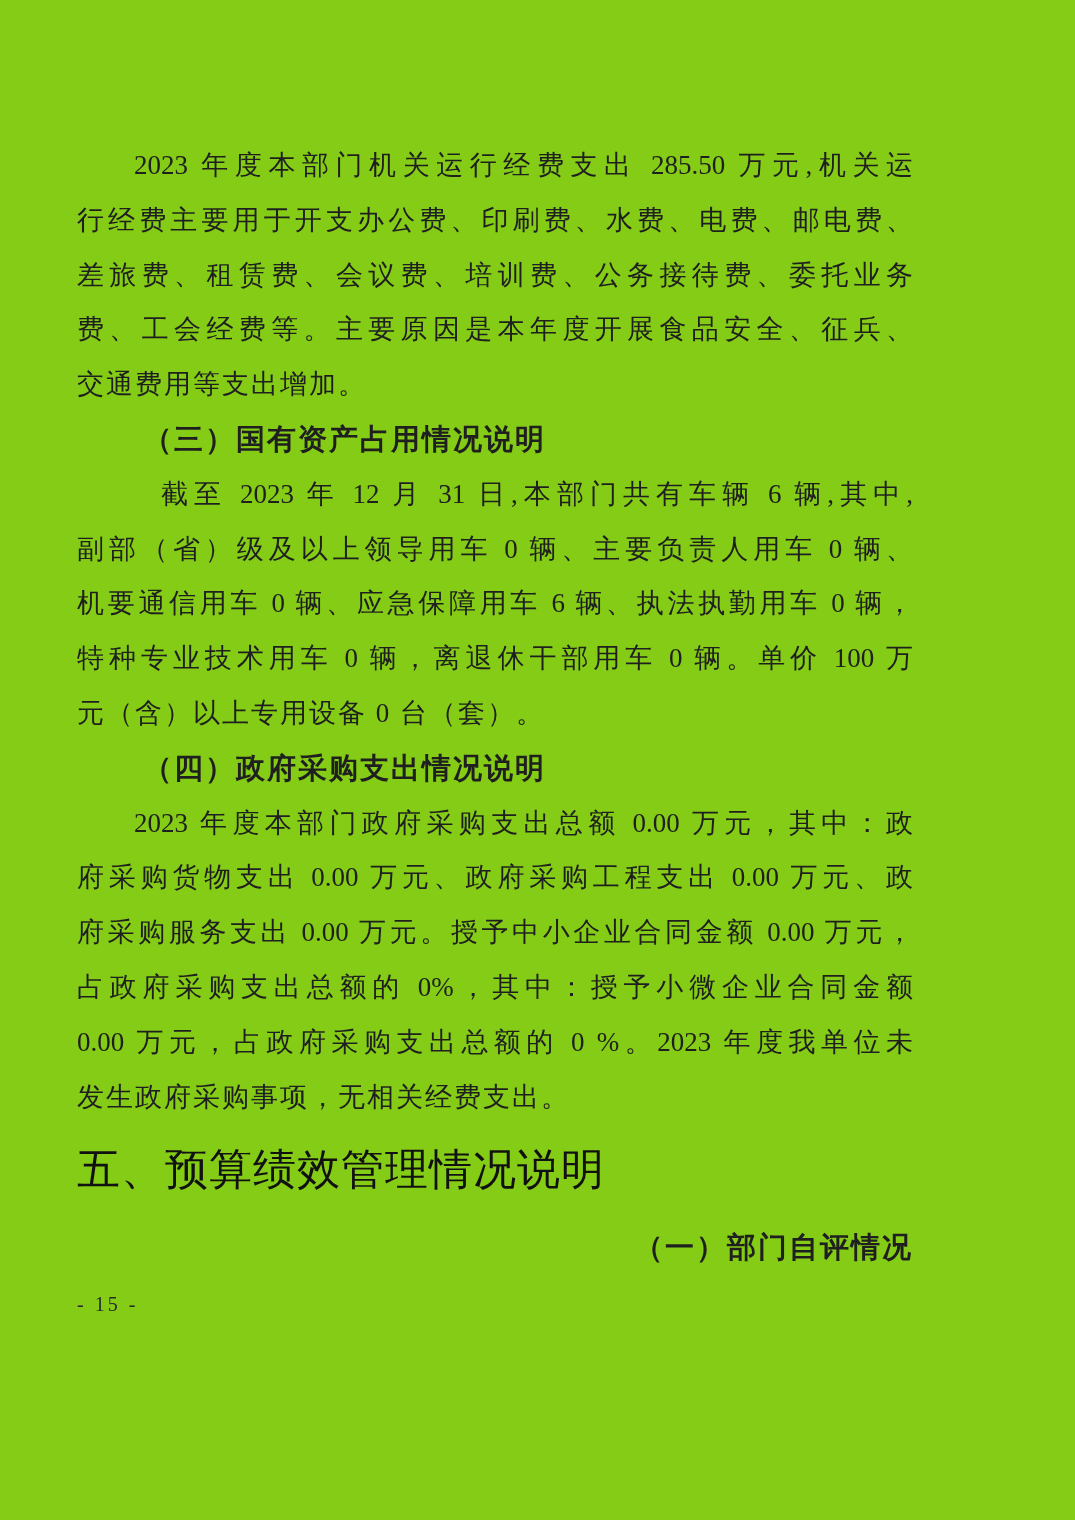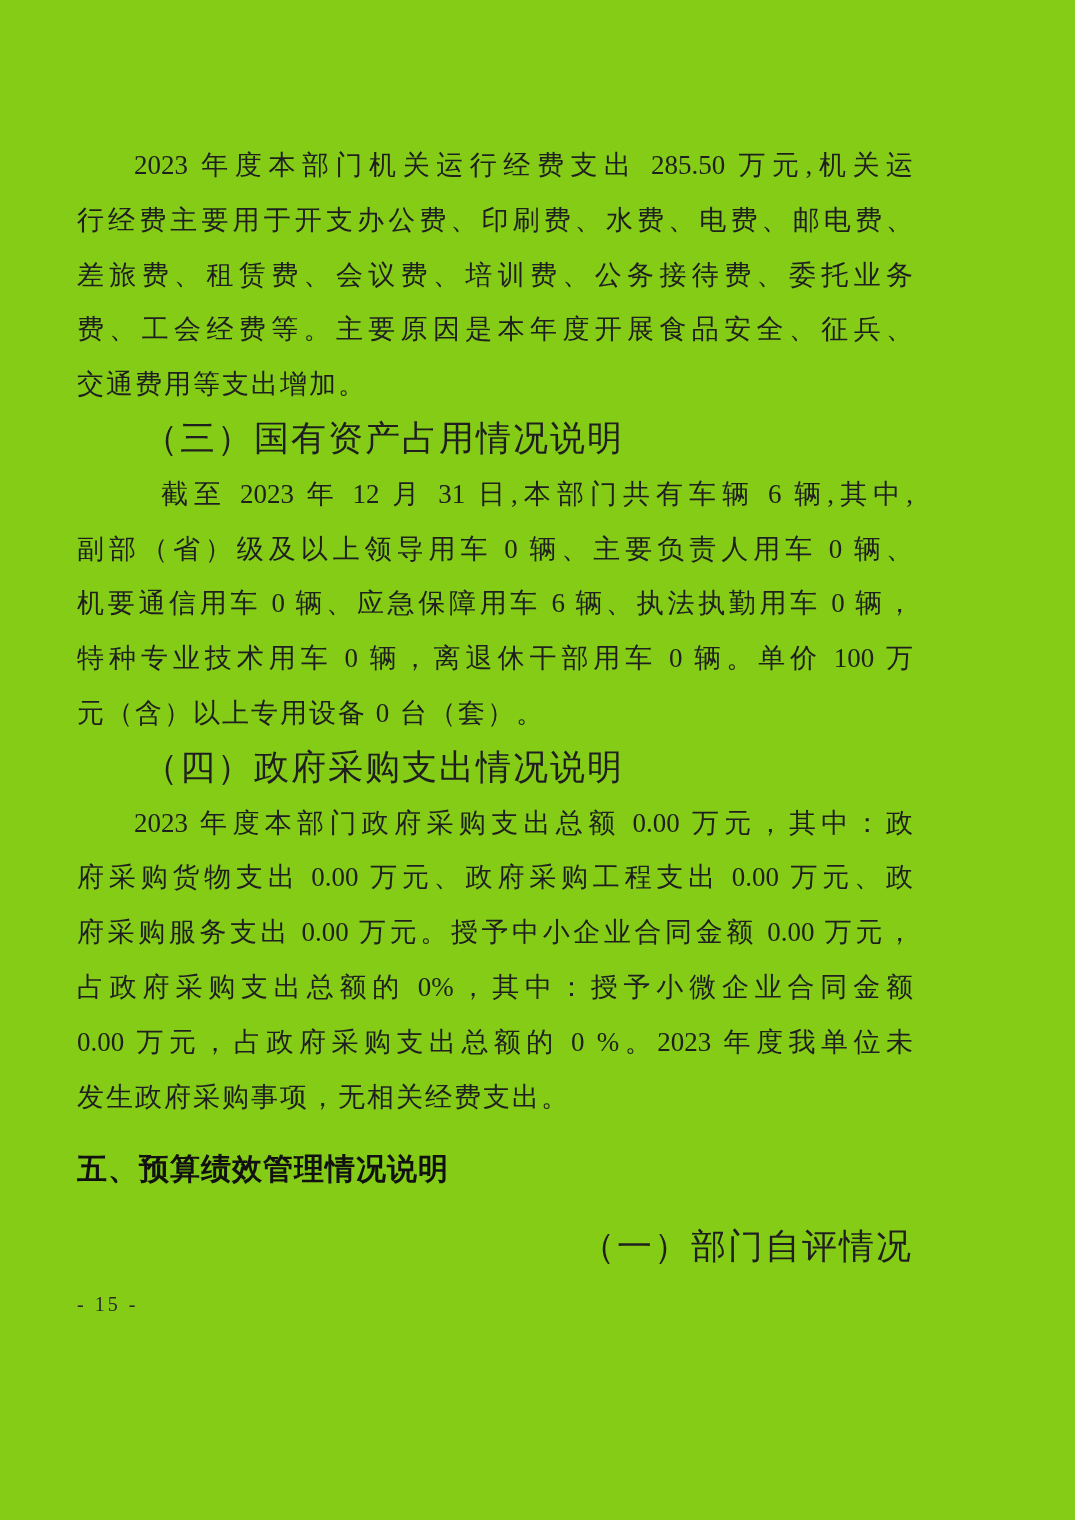--- a/index.html
+++ b/index.html
@@ -31,34 +31,34 @@
     text-align: justify;
     text-align-last: justify;
     text-justify: inter-character;
   }
   .end { text-align: left; letter-spacing: 2px; }
   .ind-2  { text-indent: 57px; }
   .ind-lg { text-indent: 84px; }
 
   .h-kai {
     margin: 0;
-    font-size: 35px;
+    font-size: 29px;
     line-height: 54.8px;
     height: 54.8px;
-    font-weight: normal;
+    font-weight: bold;
     text-indent: 66px;
     letter-spacing: 2px;
     font-family: "Liberation Serif", "DejaVu Serif", serif;
   }
   .h-hei {
     margin: 14px 0 0 0;
-    font-size: 30px;
+    font-size: 43px;
     line-height: 62px;
     height: 62px;
-    font-weight: bold;
+    font-weight: normal;
     letter-spacing: 1px;
     font-family: "Liberation Sans", "DejaVu Sans", sans-serif;
     color: #111111;
   }
   .h-one { margin-top: 20px; text-align: right; }
 
   .page-number {
     margin-top: 18px;
     text-align: left;
     font-size: 20px;

